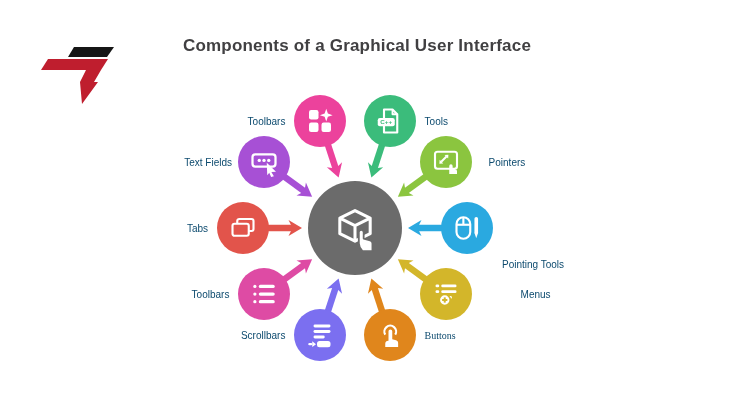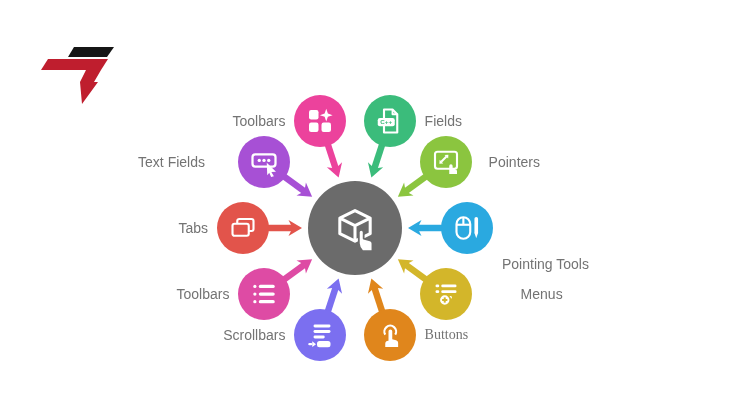--- a/index.html
+++ b/index.html
@@ -19,35 +19,36 @@
     display:flex;align-items:center;justify-content:center;
     transform:translate(-50%,-50%);
   }
   .center-circle{
     position:absolute;width:94px;height:94px;border-radius:50%;
     display:flex;align-items:center;justify-content:center;
     transform:translate(-50%,-50%);left:355px;top:228px;
   }
   .node-label{
     position:absolute;transform:translateY(-50%);
-    font-size:14px;color:#737373;white-space:nowrap;
+    font-size:10px;color:#0c4a6e;white-space:nowrap;
   }
   .icon-wrap{display:flex;align-items:center;justify-content:center;}
 </style>
 </head>
 <body>
 
 <div class="canvas">
 
   <svg class="logo" width="100" height="90" viewBox="0 0 100 90">
     <path d="M44 27 L84 27 L77 37 L38 37 Z" fill="#161616"></path>
     <path d="M18 39 L78 39 L71 50 L11 50 Z" fill="#bf1e2e"></path>
     <path d="M56 50 L71 50 L64 62 L68 62 L52 84 L50 62 Z" fill="#bf1e2e"></path>
   </svg>
 
+  <h1 class="page-title">Components of a Graphical User Interface</h1>
 
   <svg id="arrow-layer" width="750" height="400" viewBox="0 0 750 400">
       <line x1="382.8115294937453" y1="142.40491353343617" x2="374.1590536512467" y2="169.03449598970047" stroke="#3bbc7b" stroke-width="6.5"></line>
       <polygon points="371.3779007018722,177.59400463635686 383.15808225629524,167.22687762137187 374.31356214843424,168.5589677315529 367.9411779955728,162.28260571137272" fill="#3bbc7b"></polygon>
       <line x1="427.8115294937453" y1="175.09932729367742" x2="405.1590536512467" y2="191.55731435786666" stroke="#8bc53f" stroke-width="6.5"></line>
       <polygon points="397.8779007018722,196.8473816284989 413.5019121442738,195.3844166775501 405.56356214843424,191.26342173172043 404.09734810759426,182.44014476755095" fill="#8bc53f"></polygon>
       <line x1="445" y1="228" x2="417" y2="228" stroke="#2aa9e0" stroke-width="6.5"></line>
       <polygon points="408,228 421.5,236 417.5,228 421.5,220" fill="#2aa9e0"></polygon>
       <line x1="427.8115294937453" y1="280.90067270632255" x2="405.1590536512467" y2="264.4426856421333" stroke="#d3b62a" stroke-width="6.5"></line>
       <polygon points="397.8779007018722,259.1526183715011 404.09734810759426,273.5598552324491 405.56356214843424,264.7365782682796 413.5019121442738,260.6155833224499" fill="#d3b62a"></polygon>
@@ -78,21 +79,21 @@
       <div class="node-circle" style="left: 389.61px; top: 121.482px; background: rgb(59, 188, 123);">
         <span class="icon-wrap">
           <svg width="30" height="30" viewBox="0 0 24 24">
             <path d="M7.2 2.8 H14 L17.8 6.6 V21.2 H7.2 Z" fill="none" stroke="#fff" stroke-width="1.7" stroke-linejoin="round"></path>
     <path d="M14 2.8 V6.6 H17.8" fill="none" stroke="#fff" stroke-width="1.5" stroke-linejoin="round"></path>
     <rect x="2.2" y="9.6" width="13.6" height="6.6" rx="1.7" fill="#fff"></rect>
     <text x="9" y="14.7" font-size="5" font-weight="bold" fill="#3bbc7b" text-anchor="middle" font-family="Liberation Sans, sans-serif">C++</text>
           </svg>
         </span>
       </div>
-      <div class="node-label" style="top: 121.482px; left: 424.61px;">Fields</div>
+      <div class="node-label" style="top: 121.482px; left: 424.61px;">Tools</div>
       <div class="node-circle" style="left: 445.61px; top: 162.168px; background: rgb(139, 197, 63);">
         <span class="icon-wrap">
           <svg width="30" height="30" viewBox="0 0 24 24">
             <rect x="3.2" y="3.8" width="17.6" height="13.6" rx="2" fill="none" stroke="#fff" stroke-width="1.7"></rect>
     <line x1="8.2" y1="11.8" x2="12.4" y2="7.6" stroke="#fff" stroke-width="1.5"></line>
     <path d="M13.9 6.1 L13.7 9.2 L10.8 6.3 Z" fill="#fff"></path>
     <path d="M6.7 13.3 L6.9 10.2 L9.8 13.1 Z" fill="#fff"></path>
     <path d="M14.6 21.6 V15.2 a1.35 1.35 0 0 1 2.7 0 V17 l2.5 .9 c.7 .25 1 .8 1 1.5 v2.2 Z" fill="#fff"></path>
           </svg>
         </span>
@@ -173,21 +174,21 @@
         <span class="icon-wrap">
           <svg width="30" height="30" viewBox="0 0 24 24">
             <rect x="2.8" y="5.8" width="18.4" height="9.8" rx="2.2" fill="none" stroke="#fff" stroke-width="1.8"></rect>
     <circle cx="8.2" cy="10.7" r="1.35" fill="#fff"></circle>
     <circle cx="12" cy="10.7" r="1.35" fill="#fff"></circle>
     <circle cx="15.8" cy="10.7" r="1.35" fill="#fff"></circle>
     <path d="M14.2 12.6 L21.6 19.8 L17.9 20 L19.9 23.3 L17.7 23.9 L16.2 20.6 L14.6 22.5 Z" fill="#fff"></path>
           </svg>
         </span>
       </div>
-      <div class="node-label" style="top: 162.168px; right: 545px; text-align: right;">Text Fields</div>
+      <div class="node-label" style="top: 162.168px; right: 518px; text-align: right;">Text Fields</div>
       <div class="node-circle" style="left: 320.39px; top: 121.482px; background: rgb(236, 66, 156);">
         <span class="icon-wrap">
           <svg width="30" height="30" viewBox="0 0 24 24">
             <rect x="3.2" y="3.2" width="7.6" height="7.6" rx="1.7" fill="#fff"></rect>
     <rect x="3.2" y="13.2" width="7.6" height="7.6" rx="1.7" fill="#fff"></rect>
     <rect x="13.2" y="13.2" width="7.6" height="7.6" rx="1.7" fill="#fff"></rect>
     <path d="M17 2.2 L18.3 6 L22.1 7.3 L18.3 8.6 L17 12.4 L15.7 8.6 L11.9 7.3 L15.7 6 Z" fill="#fff"></path>
           </svg>
         </span>
       </div>

